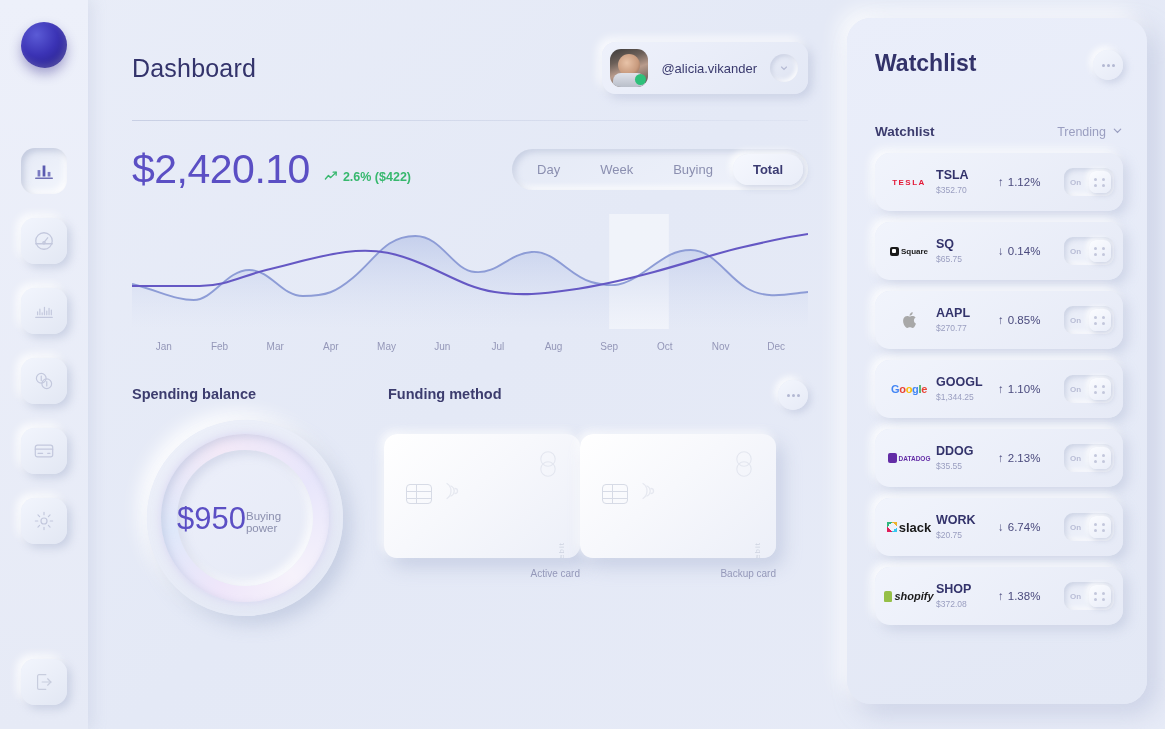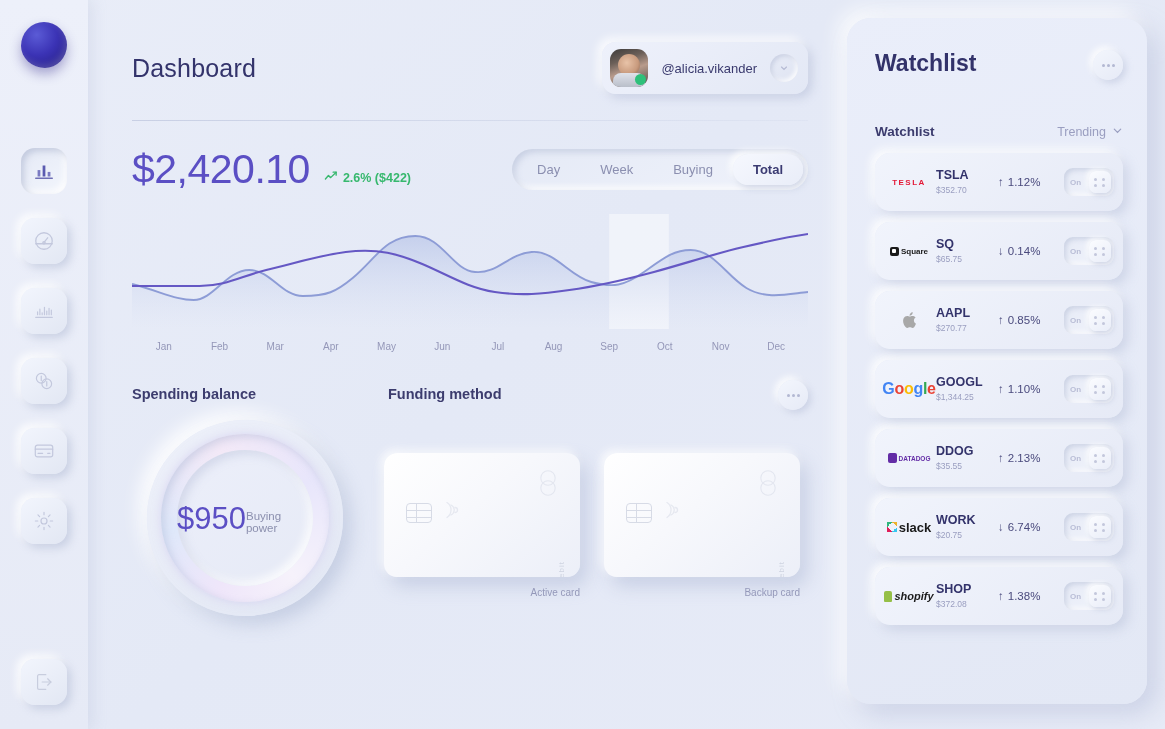--- a/index.html
+++ b/index.html
@@ -79,21 +79,21 @@
     background: linear-gradient(145deg,#e8ecf7,#dfe4f2);
     box-shadow: inset 2px 2px 4px rgba(160,170,200,.4), inset -2px -2px 4px rgba(255,255,255,.9);
     display:flex; align-items:center; justify-content:center; cursor:pointer;
   }
   .divider { margin-top: 26px; height: 1px; background: linear-gradient(90deg,rgba(190,198,222,.75),rgba(205,212,232,.25)); }
 
   
   .balance-row { display: flex; align-items: center; justify-content: space-between; margin-top: 28px; }
   .balance-left { display: flex; align-items: flex-end; gap: 14px; }
   .balance-amount { font-size: 41px; font-weight: 500; color: #5b4fc4; letter-spacing: -.5px; line-height: 1; }
-  .balance-delta { display: flex; align-items: center; gap: 5px; color: #37b86e; font-size: 12.5px; font-weight: 700; padding-bottom: 5px; }
+  .balance-delta { display: flex; gap: 5px; color: #37b86e; font-size: 12.5px; font-weight: 700; padding-bottom: 5px; }
 
   .seg {
     display: flex; align-items: center; border-radius: 22px; padding: 5px;
     background: linear-gradient(145deg,#e5eaf6,#eff2fb);
     box-shadow: inset 3px 3px 6px rgba(165,175,205,.45), inset -3px -3px 6px rgba(255,255,255,.95);
   }
   .seg-item {
     padding: 8px 20px; font-size: 13px; color: #8b8fb0; border-radius: 18px; cursor: pointer; white-space: nowrap;
   }
   .seg-item.active {
@@ -136,21 +136,21 @@
   }
   .gauge-inner {
     position: absolute; inset: 30px; border-radius: 50%;
     background: linear-gradient(145deg,#eceffa,#e6eaf6);
     box-shadow: inset 4px 4px 10px rgba(165,175,205,.35), inset -4px -4px 10px rgba(255,255,255,.9);
     display: flex; align-items: center; justify-content: center;
   }
   .gauge-value { font-size: 31px; font-weight: 500; color: #5b4fc4; line-height: 1; }
   .gauge-label { font-size: 11.5px; color: #8b8fae; margin-top: 7px; }
 
-  .cards { display: flex; gap: 24px; padding-top: 14px; align-items: center; }
+  .cards { display: flex; padding-top: 14px; }
   .card-col { display: flex; flex-direction: column; align-items: flex-end; }
   .bank-card {
     position: relative; width: 196px; height: 124px; border-radius: 13px;
     background: linear-gradient(140deg,#ffffff 0%, #f7f8fc 45%, #eceff8 100%);
     box-shadow: 7px 9px 18px rgba(160,172,205,.42), -3px -3px 10px rgba(255,255,255,.9);
     overflow: hidden;
   }
   .chip {
     position: absolute; left: 22px; top: 50px; width: 26px; height: 20px; border-radius: 4px;
     border: 1px solid #d7dbe6;
@@ -539,21 +539,21 @@
               <i></i>
               <i></i>
               <i></i>
               <i></i>
             </span>
         </div>
       </div>
 
       <div class="wl-row">
         <div class="wl-logo">
-          <span style="font-size:16px;font-weight:700;letter-spacing:-.3px"><span style="color:#4285F4">G</span><span style="color:#EA4335">o</span><span style="color:#FBBC05">o</span><span style="color:#4285F4">g</span><span style="color:#34A853">l</span><span style="color:#EA4335">e</span></span>
+          <span style="font-size:11px;font-weight:700;letter-spacing:-.3px"><span style="color:#4285F4">G</span><span style="color:#EA4335">o</span><span style="color:#FBBC05">o</span><span style="color:#4285F4">g</span><span style="color:#34A853">l</span><span style="color:#EA4335">e</span></span>
         </div>
         <div class="wl-info">
           <div class="wl-ticker">GOOGL</div>
           <div class="wl-price">$1,344.25</div>
         </div>
         <div class="wl-change">
           <span>↑</span>
           <span>1.10%</span>
         </div>
         <div class="wl-toggle">

